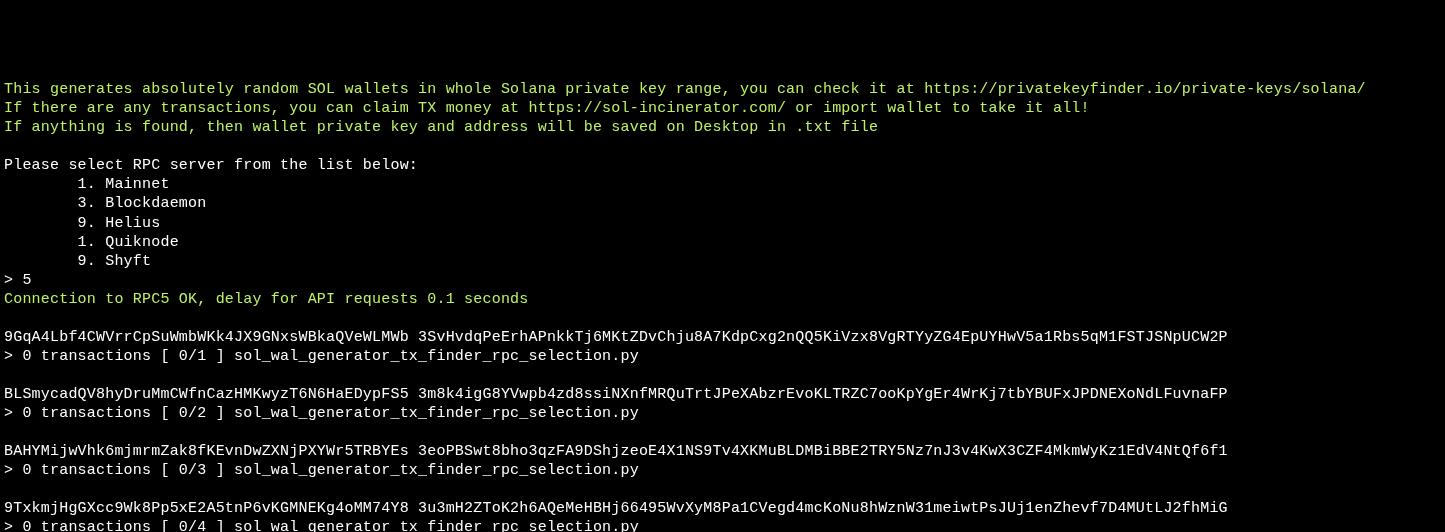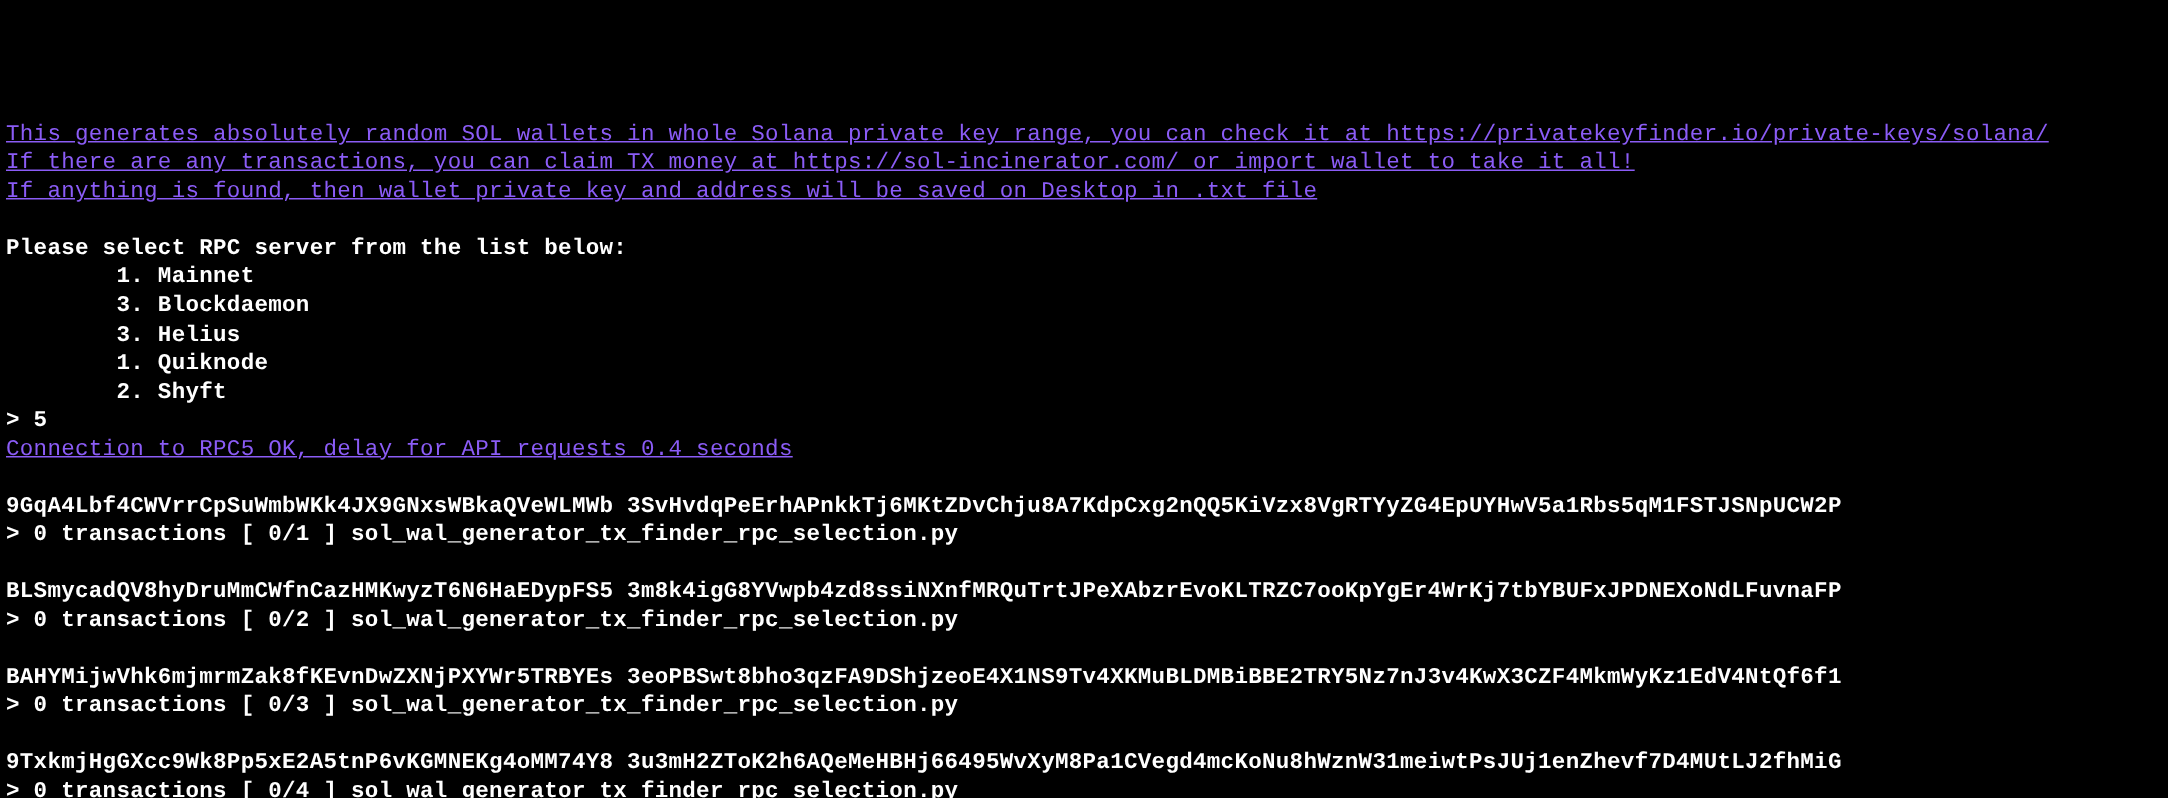--- a/index.html
+++ b/index.html
@@ -14,48 +14,46 @@
       font-size: 15px;
       line-height: 1.27;
       padding: 4px 4px;
       width: 1445px;
       height: 532px;
       overflow: hidden;
       white-space: pre;
       letter-spacing: 0.2px;
     }
     .green {
-      color: #8b5cf6;
-      text-decoration: underline;
+      color: #bef264;
     }
     .white {
       color: #ffffff;
-      font-weight: bold;
     }
     @keyframes blink {
       50% { opacity: 0; }
     }
   </style>
 </head>
 <body>
 
 
 
 <div><span class="green">This generates absolutely random SOL wallets in whole Solana private key range, you can check it at https://privatekeyfinder.io/private-keys/solana/</span>
 <span class="green">If there are any transactions, you can claim TX money at https://sol-incinerator.com/ or import wallet to take it all!</span>
 <span class="green">If anything is found, then wallet private key and address will be saved on Desktop in .txt file</span>
 
 <span class="white">Please select RPC server from the list below:</span>
 <span class="white">        1. Mainnet</span>
 <span class="white">        3. Blockdaemon</span>
-<span class="white">        3. Helius</span>
+<span class="white">        9. Helius</span>
 <span class="white">        1. Quiknode</span>
-<span class="white">        2. Shyft</span>
+<span class="white">        9. Shyft</span>
 <span class="white">&gt; 5</span>
-<span class="green">Connection to RPC5 OK, delay for API requests 0.4 seconds</span>
+<span class="green">Connection to RPC5 OK, delay for API requests 0.1 seconds</span>
 
 <span class="white">9GqA4Lbf4CWVrrCpSuWmbWKk4JX9GNxsWBkaQVeWLMWb 3SvHvdqPeErhAPnkkTj6MKtZDvChju8A7KdpCxg2nQQ5KiVzx8VgRTYyZG4EpUYHwV5a1Rbs5qM1FSTJSNpUCW2P</span>
 <span class="white">&gt; 0 transactions [ 0/1 ] sol_wal_generator_tx_finder_rpc_selection.py</span>
 
 <span class="white">BLSmycadQV8hyDruMmCWfnCazHMKwyzT6N6HaEDypFS5 3m8k4igG8YVwpb4zd8ssiNXnfMRQuTrtJPeXAbzrEvoKLTRZC7ooKpYgEr4WrKj7tbYBUFxJPDNEXoNdLFuvnaFP</span>
 <span class="white">&gt; 0 transactions [ 0/2 ] sol_wal_generator_tx_finder_rpc_selection.py</span>
 
 <span class="white">BAHYMijwVhk6mjmrmZak8fKEvnDwZXNjPXYWr5TRBYEs 3eoPBSwt8bho3qzFA9DShjzeoE4X1NS9Tv4XKMuBLDMBiBBE2TRY5Nz7nJ3v4KwX3CZF4MkmWyKz1EdV4NtQf6f1</span>
 <span class="white">&gt; 0 transactions [ 0/3 ] sol_wal_generator_tx_finder_rpc_selection.py</span>
 

